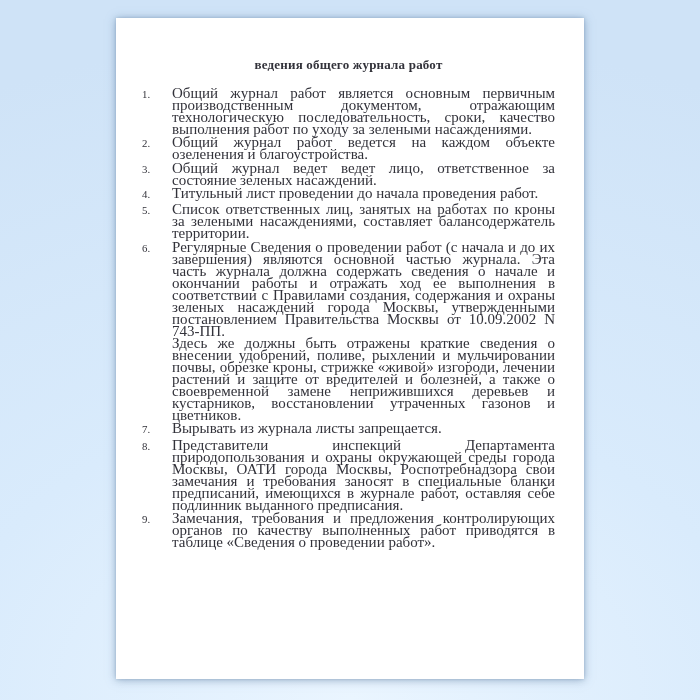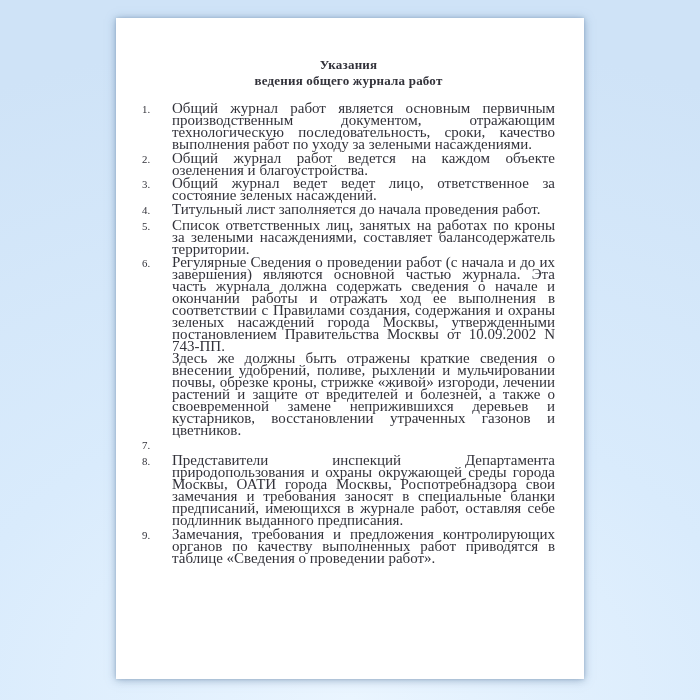--- a/index.html
+++ b/index.html
@@ -58,21 +58,20 @@
   }
   .itembody p {
     margin: 0;
   }
 </style>
 </head>
 <body>
 
 <div class="sheet">
   <h1 class="doc-title">
-    <span>Указания</span>
     <span>ведения общего журнала работ</span>
   </h1>
   <ol class="instructions" id="instructions-list">
   <li>
     <span class="num">1.</span>
     <div class="itembody">
           <p>Общий журнал работ является основным первичным производственным документом, отражающим технологическую последовательность, сроки, качество выполнения работ по уходу за зелеными насаждениями.</p>
         </div>
   </li>
 
@@ -86,21 +85,21 @@
   <li>
     <span class="num">3.</span>
     <div class="itembody">
           <p>Общий журнал ведет ведет лицо, ответственное за состояние зеленых насаждений.</p>
         </div>
   </li>
 
   <li>
     <span class="num">4.</span>
     <div class="itembody">
-          <p>Титульный лист заполняется до начала проведения работ.</p>
+          <p>Титульный лист проведении до начала проведения работ.</p>
         </div>
   </li>
 
   <li>
     <span class="num">5.</span>
     <div class="itembody">
           <p>Список ответственных лиц, занятых на работах по кроны за зелеными насаждениями, составляет балансодержатель территории.</p>
         </div>
   </li>
 
@@ -108,20 +107,21 @@
     <span class="num">6.</span>
     <div class="itembody">
           <p>Регулярные Сведения о проведении работ (с начала и до их завершения) являются основной частью журнала. Эта часть журнала должна содержать сведения о начале и окончании работы и отражать ход ее выполнения в соответствии с Правилами создания, содержания и охраны зеленых насаждений города Москвы, утвержденными постановлением Правительства Москвы от 10.09.2002 N 743-ПП.</p>
           <p>Здесь же должны быть отражены краткие сведения о внесении удобрений, поливе, рыхлении и мульчировании почвы, обрезке кроны, стрижке «живой» изгороди, лечении растений и защите от вредителей и болезней, а также о своевременной замене неприжившихся деревьев и кустарников, восстановлении утраченных газонов и цветников.</p>
         </div>
   </li>
 
   <li>
     <span class="num">7.</span>
     <div class="itembody">
+          <p>Вырывать из журнала листы запрещается.</p>
         </div>
   </li>
 
   <li>
     <span class="num">8.</span>
     <div class="itembody">
           <p>Представители инспекций Департамента природопользования и охраны окружающей среды города Москвы, ОАТИ города Москвы, Роспотребнадзора свои замечания и требования заносят в специальные бланки предписаний, имеющихся в журнале работ, оставляя себе подлинник выданного предписания.</p>
         </div>
   </li>
 

